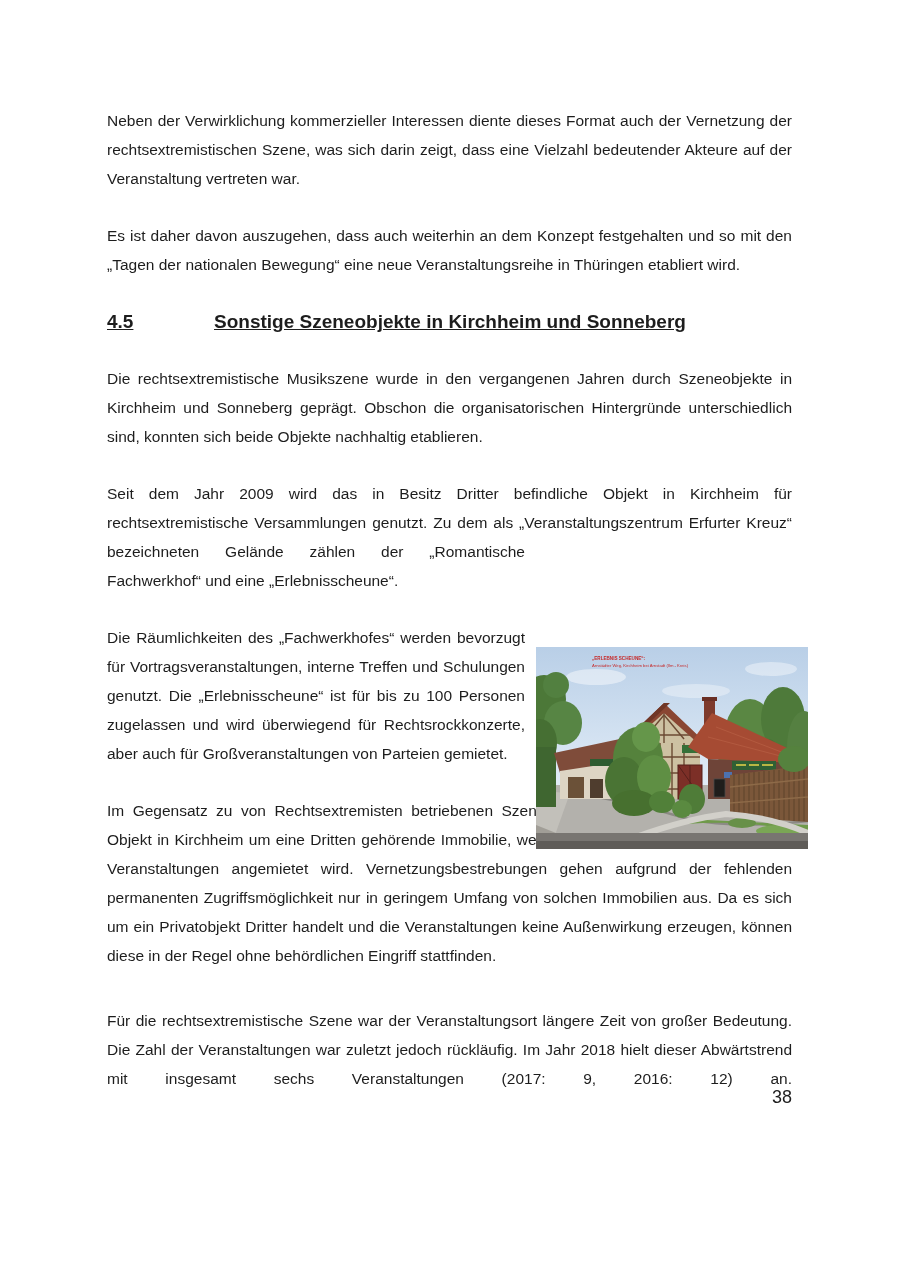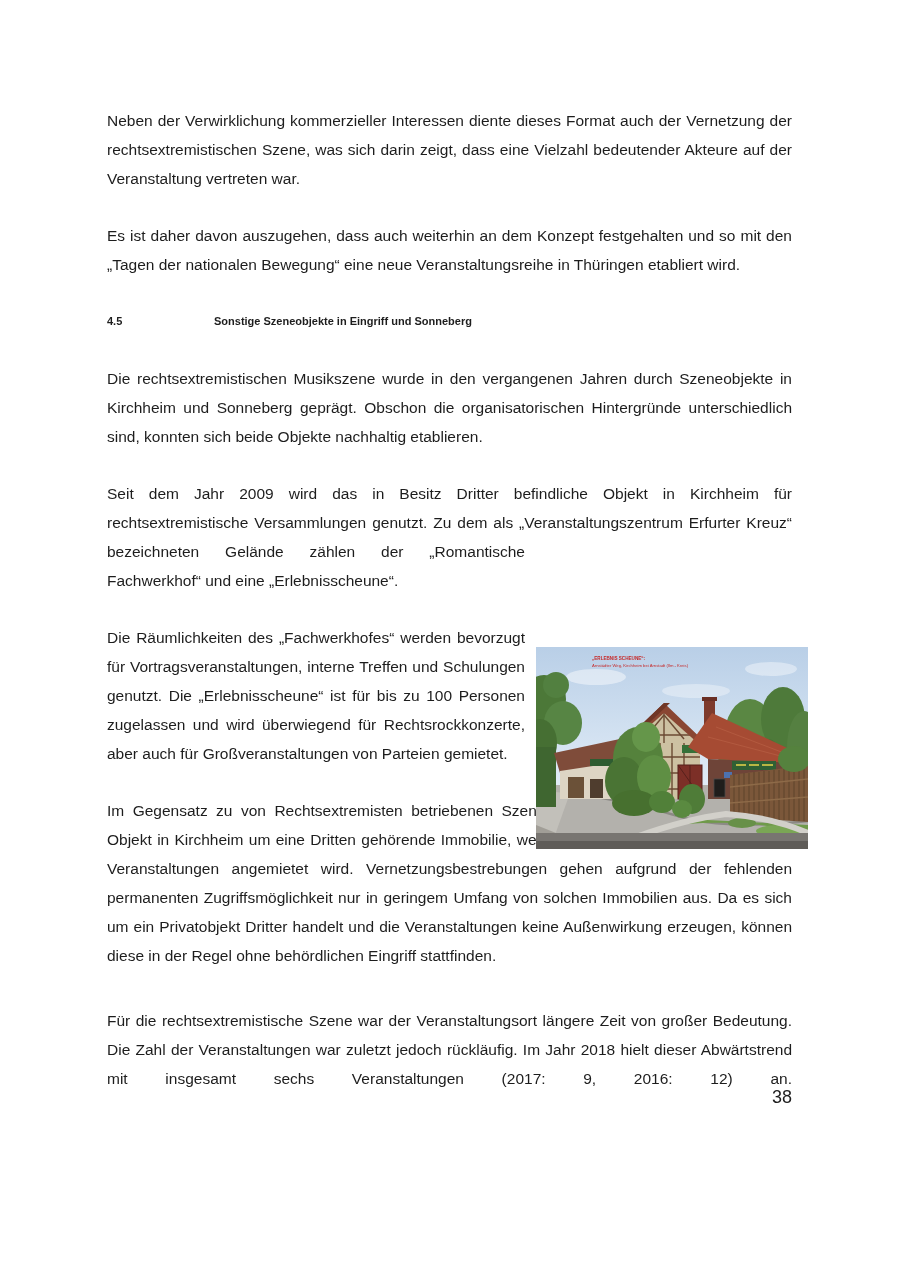--- a/index.html
+++ b/index.html
@@ -26,23 +26,24 @@
     hyphens: auto;
     -webkit-hyphens: auto;
   }
   .content p.tight { margin-bottom: 0; }
   .content p.narrow { width: 418px; }
   .content p.justify-all { text-align-last: justify; }
   .content p.gap-small { margin-bottom: 36px; }
   .section-heading {
     display: flex;
     font-weight: bold;
-    font-size: 11px;
+    font-size: 19px;
     line-height: 29px;
     margin: 0 0 28px 0;
+    text-decoration: underline;
   }
   .section-heading .section-number { width: 107px; flex: 0 0 107px; }
   .subheading {
     font-weight: bold;
     text-align: left !important;
   }
   .page-number {
     font-size: 18px;
     line-height: 29px;
     text-align: right;
@@ -62,24 +63,24 @@
 
 <div class="page">
   <div class="content">
 
     <p>Neben der Verwirklichung kommerzieller Interessen diente dieses Format auch der Vernetzung der rechtsextremistischen Szene, was sich darin zeigt, dass eine Vielzahl bedeutender Akteure auf der Veranstaltung vertreten war.</p>
 
     <p>Es ist daher davon auszugehen, dass auch weiterhin an dem Konzept festgehalten und so mit den „Tagen der nationalen Bewegung“ eine neue Veranstaltungsreihe in Thüringen etabliert wird.</p>
 
     <div class="section-heading">
       <span class="section-number">4.5</span>
-      <span class="section-title">Sonstige Szeneobjekte in Eingriff und Sonneberg</span>
+      <span class="section-title">Sonstige Szeneobjekte in Kirchheim und Sonneberg</span>
     </div>
 
-    <p>Die rechtsextremistischen Musikszene wurde in den vergangenen Jahren durch Szeneobjekte in Kirchheim und Sonneberg geprägt. Obschon die organisatorischen Hintergründe unterschiedlich sind, konnten sich beide Objekte nachhaltig etablieren.</p>
+    <p>Die rechtsextremistische Musikszene wurde in den vergangenen Jahren durch Szeneobjekte in Kirchheim und Sonneberg geprägt. Obschon die organisatorischen Hintergründe unterschiedlich sind, konnten sich beide Objekte nachhaltig etablieren.</p>
 
 
     <p class="justify-all tight">Seit dem Jahr 2009 wird das in Besitz Dritter befindliche Objekt in Kirchheim für rechtsextremistische Versammlungen genutzt. Zu dem als „Veranstaltungszentrum Erfurter Kreuz“</p>
     <p class="narrow">bezeichneten Gelände zählen der „Romantische Fachwerkhof“ und eine „Erlebnisscheune“.</p>
 
     <p class="narrow">Die Räumlichkeiten des „Fachwerkhofes“ werden bevorzugt für Vortragsveranstaltungen, interne Treffen und Schulungen genutzt. Die „Erlebnisscheune“ ist für bis zu 100 Personen zugelassen und wird überwiegend für Rechtsrockkonzerte, aber auch für Großveranstaltungen von Parteien gemietet.</p>
 
     <p class="gap-small">Im Gegensatz zu von Rechtsextremisten betriebenen Szeneobjekten handelt es sich bei dem Objekt in Kirchheim um eine Dritten gehörende Immobilie, welche speziell für rechtsextremistische Veranstaltungen angemietet wird. Vernetzungsbestrebungen gehen aufgrund der fehlenden permanenten Zugriffsmöglichkeit nur in geringem Umfang von solchen Immobilien aus. Da es sich um ein Privatobjekt Dritter handelt und die Veranstaltungen keine Außenwirkung erzeugen, können diese in der Regel ohne behördlichen Eingriff stattfinden.</p>
 
     <p class="justify-all tight">Für die rechtsextremistische Szene war der Veranstaltungsort längere Zeit von großer Bedeutung. Die Zahl der Veranstaltungen war zuletzt jedoch rückläufig. Im Jahr 2018 hielt dieser Abwärtstrend mit insgesamt sechs Veranstaltungen (2017: 9, 2016: 12) an.</p>

